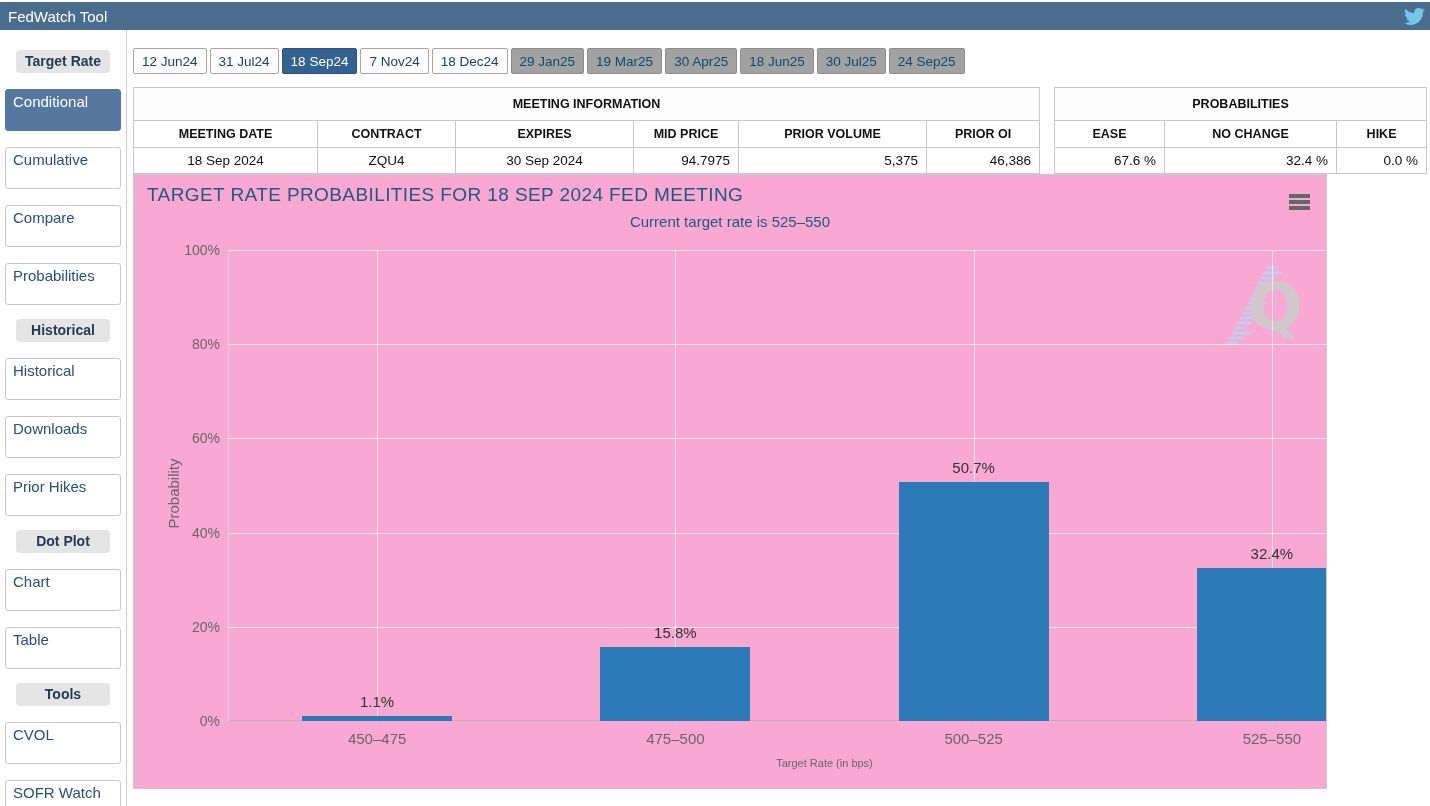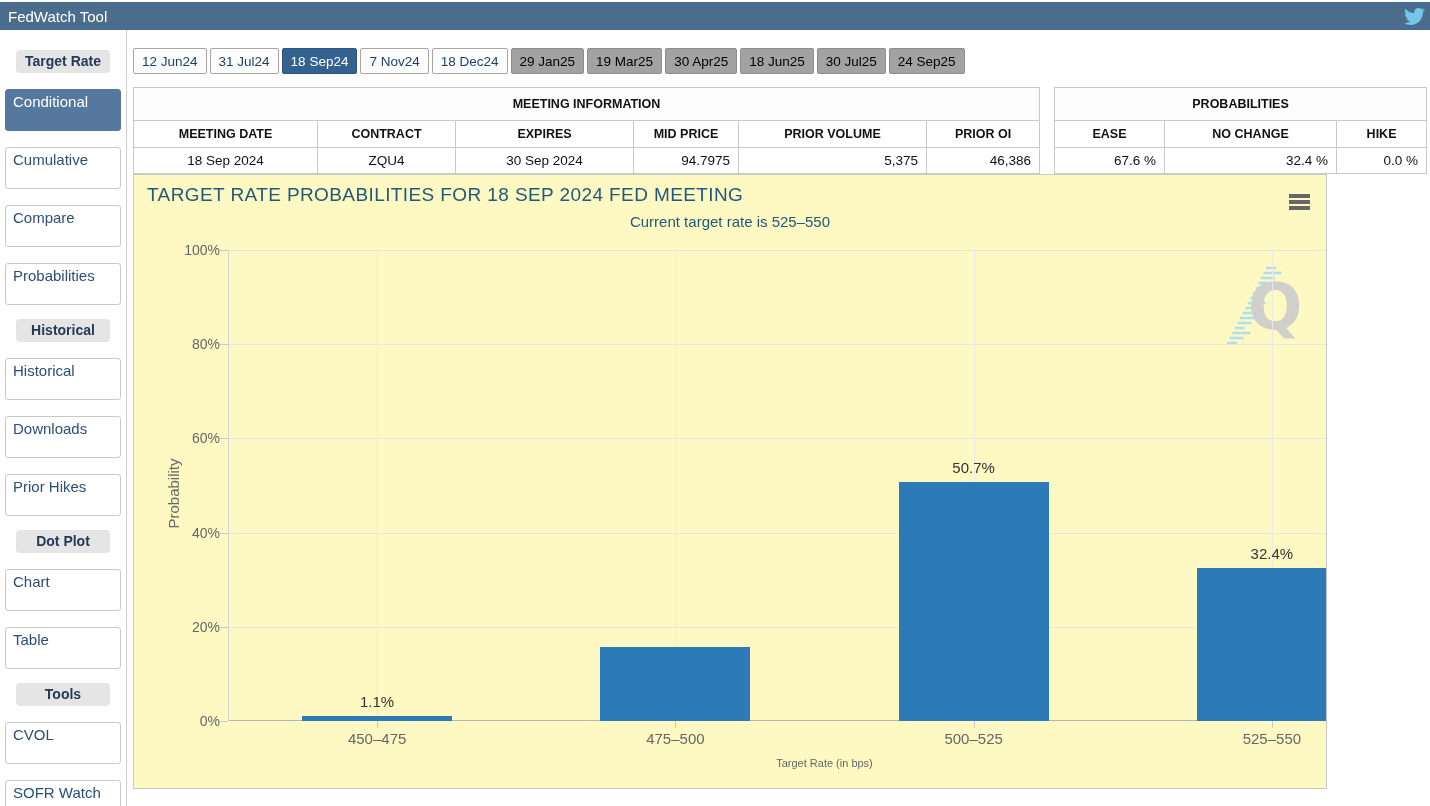--- a/index.html
+++ b/index.html
@@ -17,34 +17,34 @@
   .sb-group { margin-bottom:14px; }
   .sb-item { margin:16px 1px 3px 1px; padding:3px 7px 20px; border:1px solid #c9c9c9; border-radius:3px;
     font-size:15px; color:#2c4f76; background:#fff; cursor:pointer; }
   .sb-item.selected { background:#56779e; border-color:#56779e; color:#fff; }
   .main { flex:1; padding:18px 4px 0 5px; }
   
   .tabs { display:flex; gap:3px; margin:0 0 13px 1px; }
   .tab { padding:5px 8px 4px; font-size:13.5px; border:1px solid #a6a6a6; border-radius:2px;
     color:#1d4169; background:#fcfcfc; white-space:nowrap; cursor:pointer; }
   .tab.selected { background:#336291; border-color:#2c567e; color:#fff; }
-  .tab.disabled { background:#a2a2a2; border-color:#8e8e8e; color:#000000; }
+  .tab.disabled { background:#a2a2a2; border-color:#8e8e8e; color:#0c4a6e; }
   
   .tables-row { display:flex; gap:14px; margin-left:1px; }
   table { border-collapse:collapse; table-layout:fixed; }
   th, td { border:1px solid #c9c9c9; overflow:hidden; white-space:nowrap; }
   .tbl-title { font-size:12.5px; font-weight:bold; color:#111; text-align:center;
     padding:9px 4px; background:#fdfdfd; }
   .col-h { font-size:12.5px; font-weight:bold; color:#111; text-align:center; padding:6px 4px; }
   .cell { font-size:13.5px; color:#111; padding:5px 8px; }
   .cell.center { text-align:center; }
   .cell.right { text-align:right; }
   
   .chart-panel { position:relative; margin:0 16px 0 1px; width:1194px; height:615px;
-    border:1px solid #c9c9c9; background:#fef9c3; overflow:hidden; }
+    border:1px solid #c9c9c9; background:#f9a8d4; overflow:hidden; }
   .chart-title { position:absolute; left:13px; top:9px; font-size:19px; color:#21597d;
     letter-spacing:.4px; }
   .chart-subtitle { position:absolute; left:0; right:0; top:38px; text-align:center;
     font-size:15px; color:#21597d; }
   .menu-icon { position:absolute; right:16px; top:19px; cursor:pointer; }
   .menu-icon span { display:block; width:21px; height:3.5px; background:#666; margin-bottom:2.5px; }
   .watermark { position:absolute; right:26px; top:86px; opacity:.9; }
   .plot { position:absolute; left:94px; top:75px; width:1193px; height:471px; }
   .gl-h { position:absolute; left:0; width:100%; height:1px; background:#e6e6e6; }
   .gl-v { position:absolute; top:0; width:1px; height:471px; background:#e9e9e9; }
@@ -229,20 +229,21 @@
           <div class="axis-y"></div>
           <div class="gl-v" style="left: 149.125px;"></div>
           <div class="xtick" style="left: 149.125px;"></div>
           <div class="catlab" style="left: 0px; width: 298.25px;">450–475</div>
           <div class="bar" style="left: 74.125px; width: 150px; top: 465.819px; height: 5.181px; background: rgb(44, 123, 184);"></div>
           <div class="dlab" style="left: 0px; width: 298.25px; top: 442.819px;">1.1%</div>
           <div class="gl-v" style="left: 447.375px;"></div>
           <div class="xtick" style="left: 447.375px;"></div>
           <div class="catlab" style="left: 298.25px; width: 298.25px;">475–500</div>
           <div class="bar" style="left: 372.375px; width: 150px; top: 396.582px; height: 74.418px; background: rgb(44, 123, 184);"></div>
+          <div class="dlab" style="left: 298.25px; width: 298.25px; top: 373.582px;">15.8%</div>
           <div class="gl-v" style="left: 745.625px;"></div>
           <div class="xtick" style="left: 745.625px;"></div>
           <div class="catlab" style="left: 596.5px; width: 298.25px;">500–525</div>
           <div class="bar" style="left: 670.625px; width: 150px; top: 232.203px; height: 238.797px; background: rgb(44, 123, 184);"></div>
           <div class="dlab" style="left: 596.5px; width: 298.25px; top: 209.203px;">50.7%</div>
           <div class="gl-v" style="left: 1043.88px;"></div>
           <div class="xtick" style="left: 1043.88px;"></div>
           <div class="catlab" style="left: 894.75px; width: 298.25px;">525–550</div>
           <div class="bar" style="left: 968.875px; width: 150px; top: 318.396px; height: 152.604px; background: rgb(44, 123, 184);"></div>
           <div class="dlab" style="left: 894.75px; width: 298.25px; top: 295.396px;">32.4%</div>

